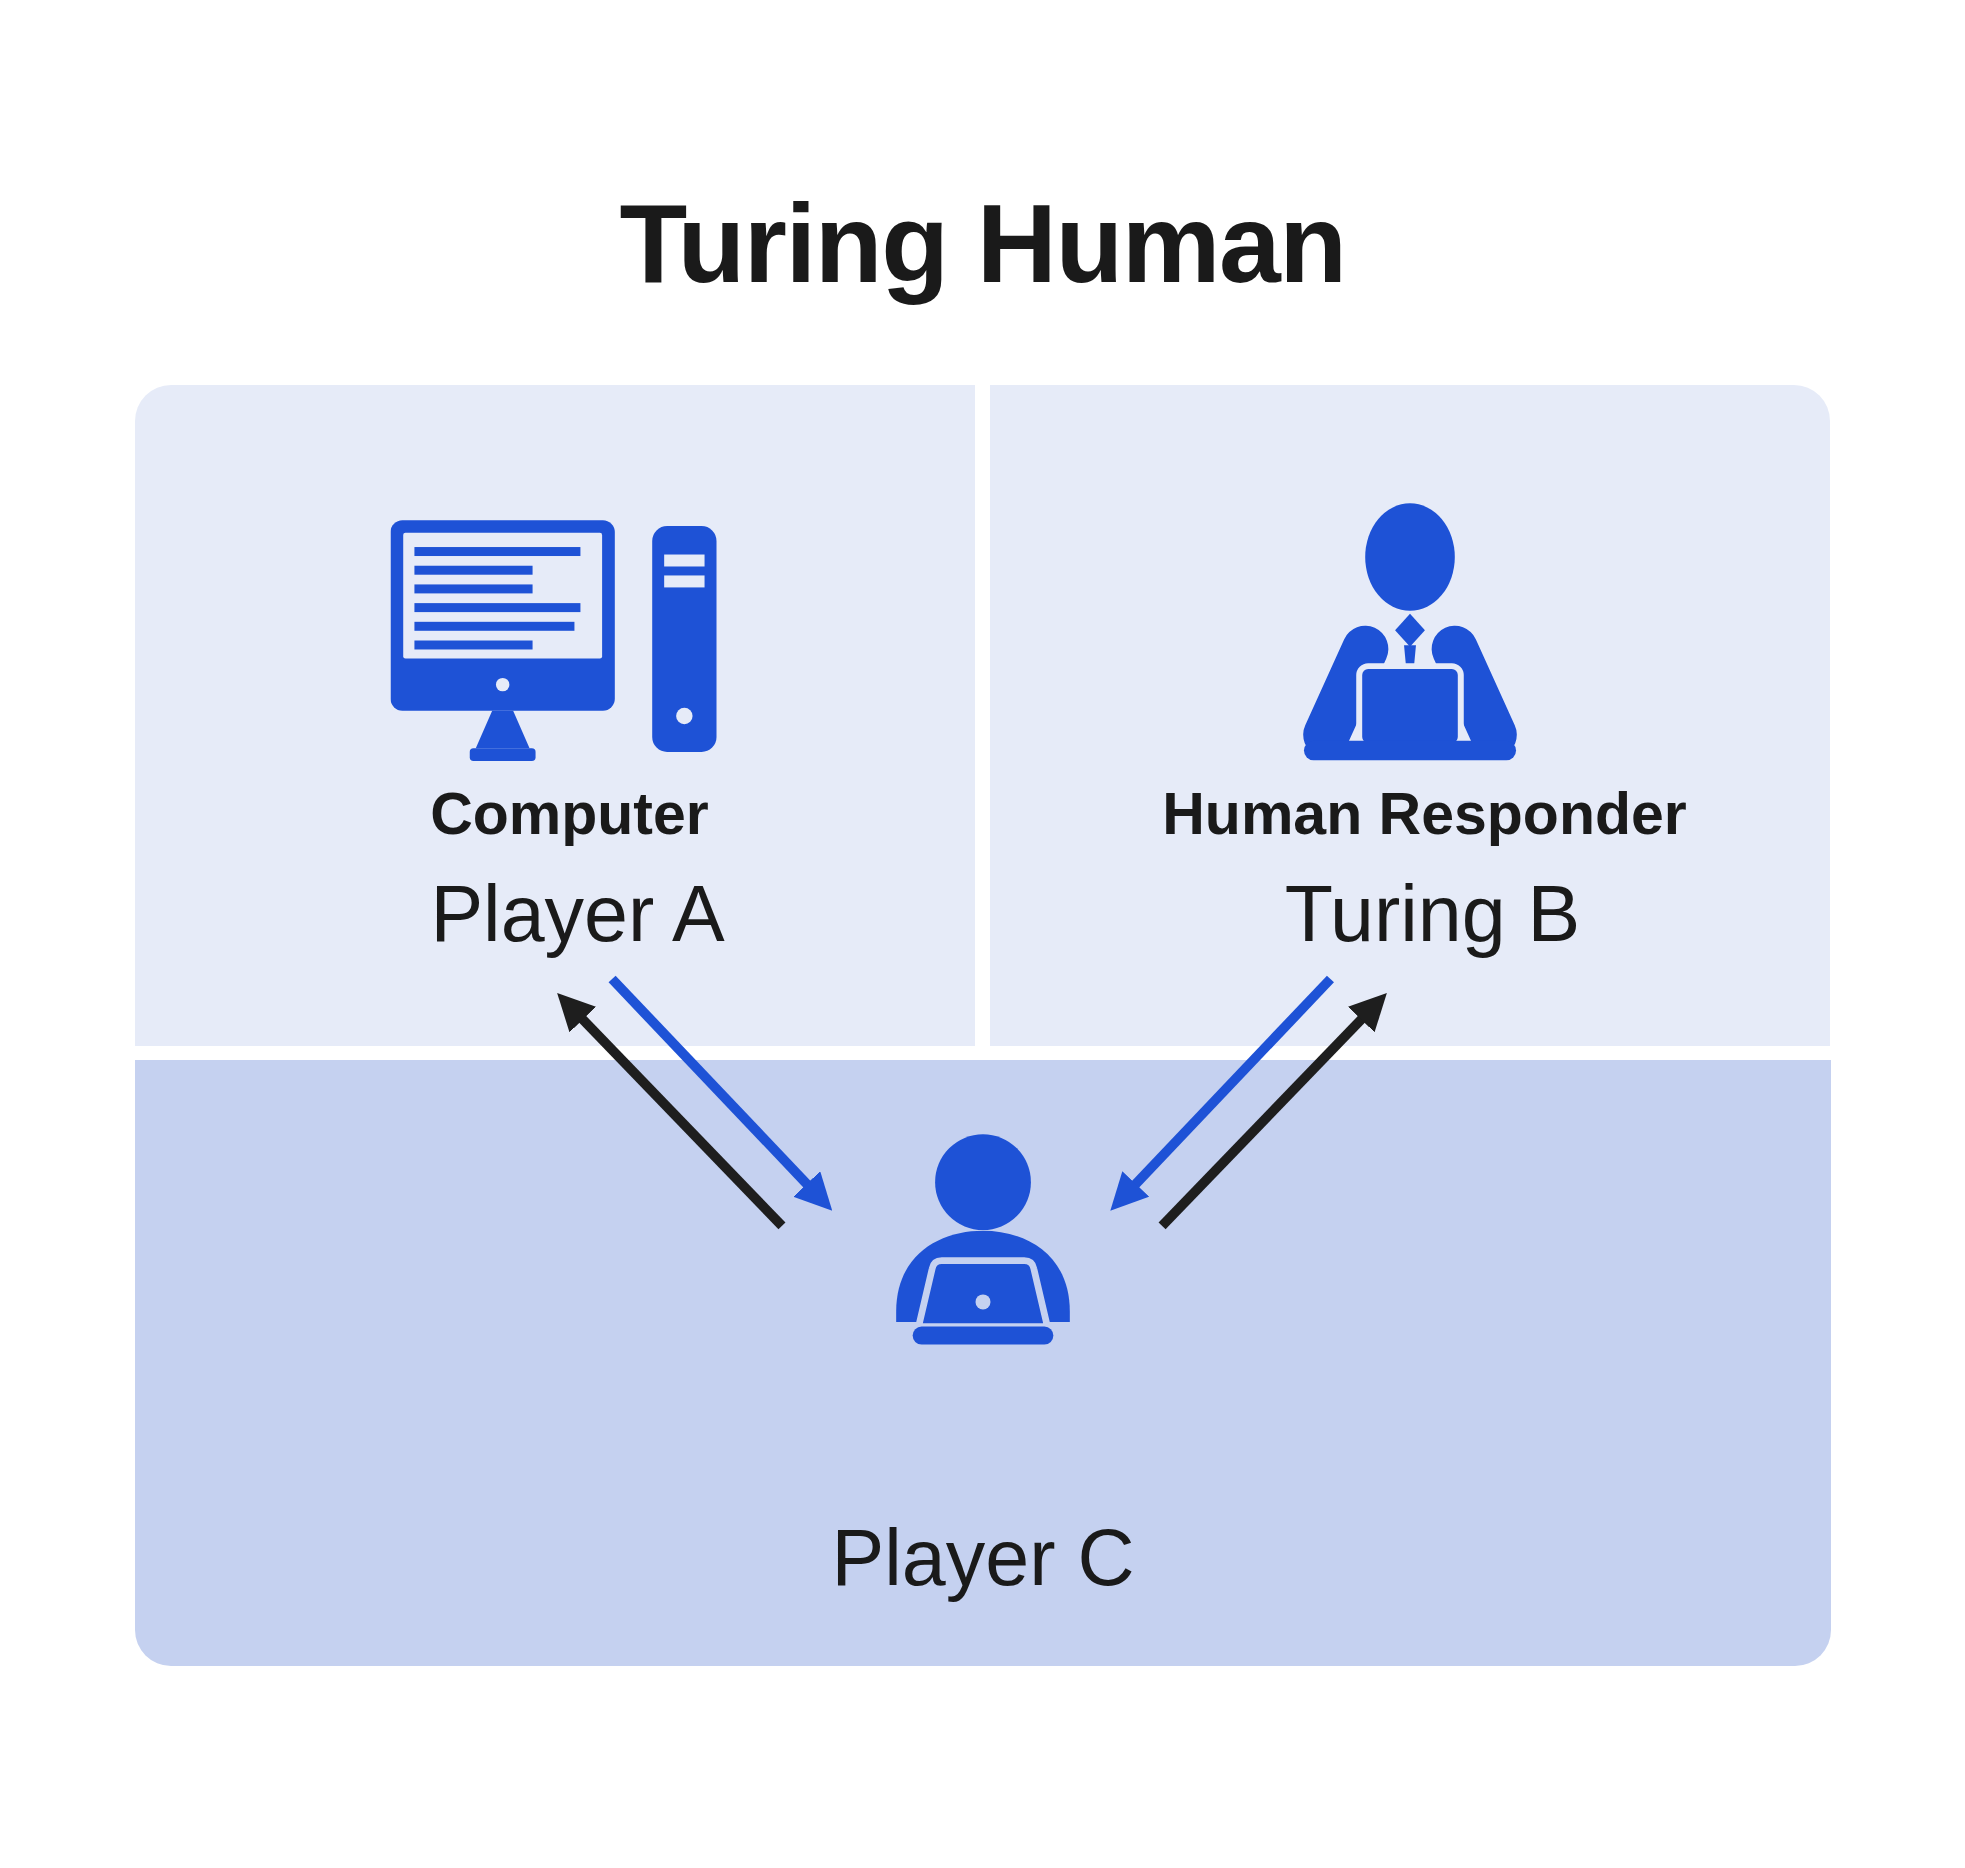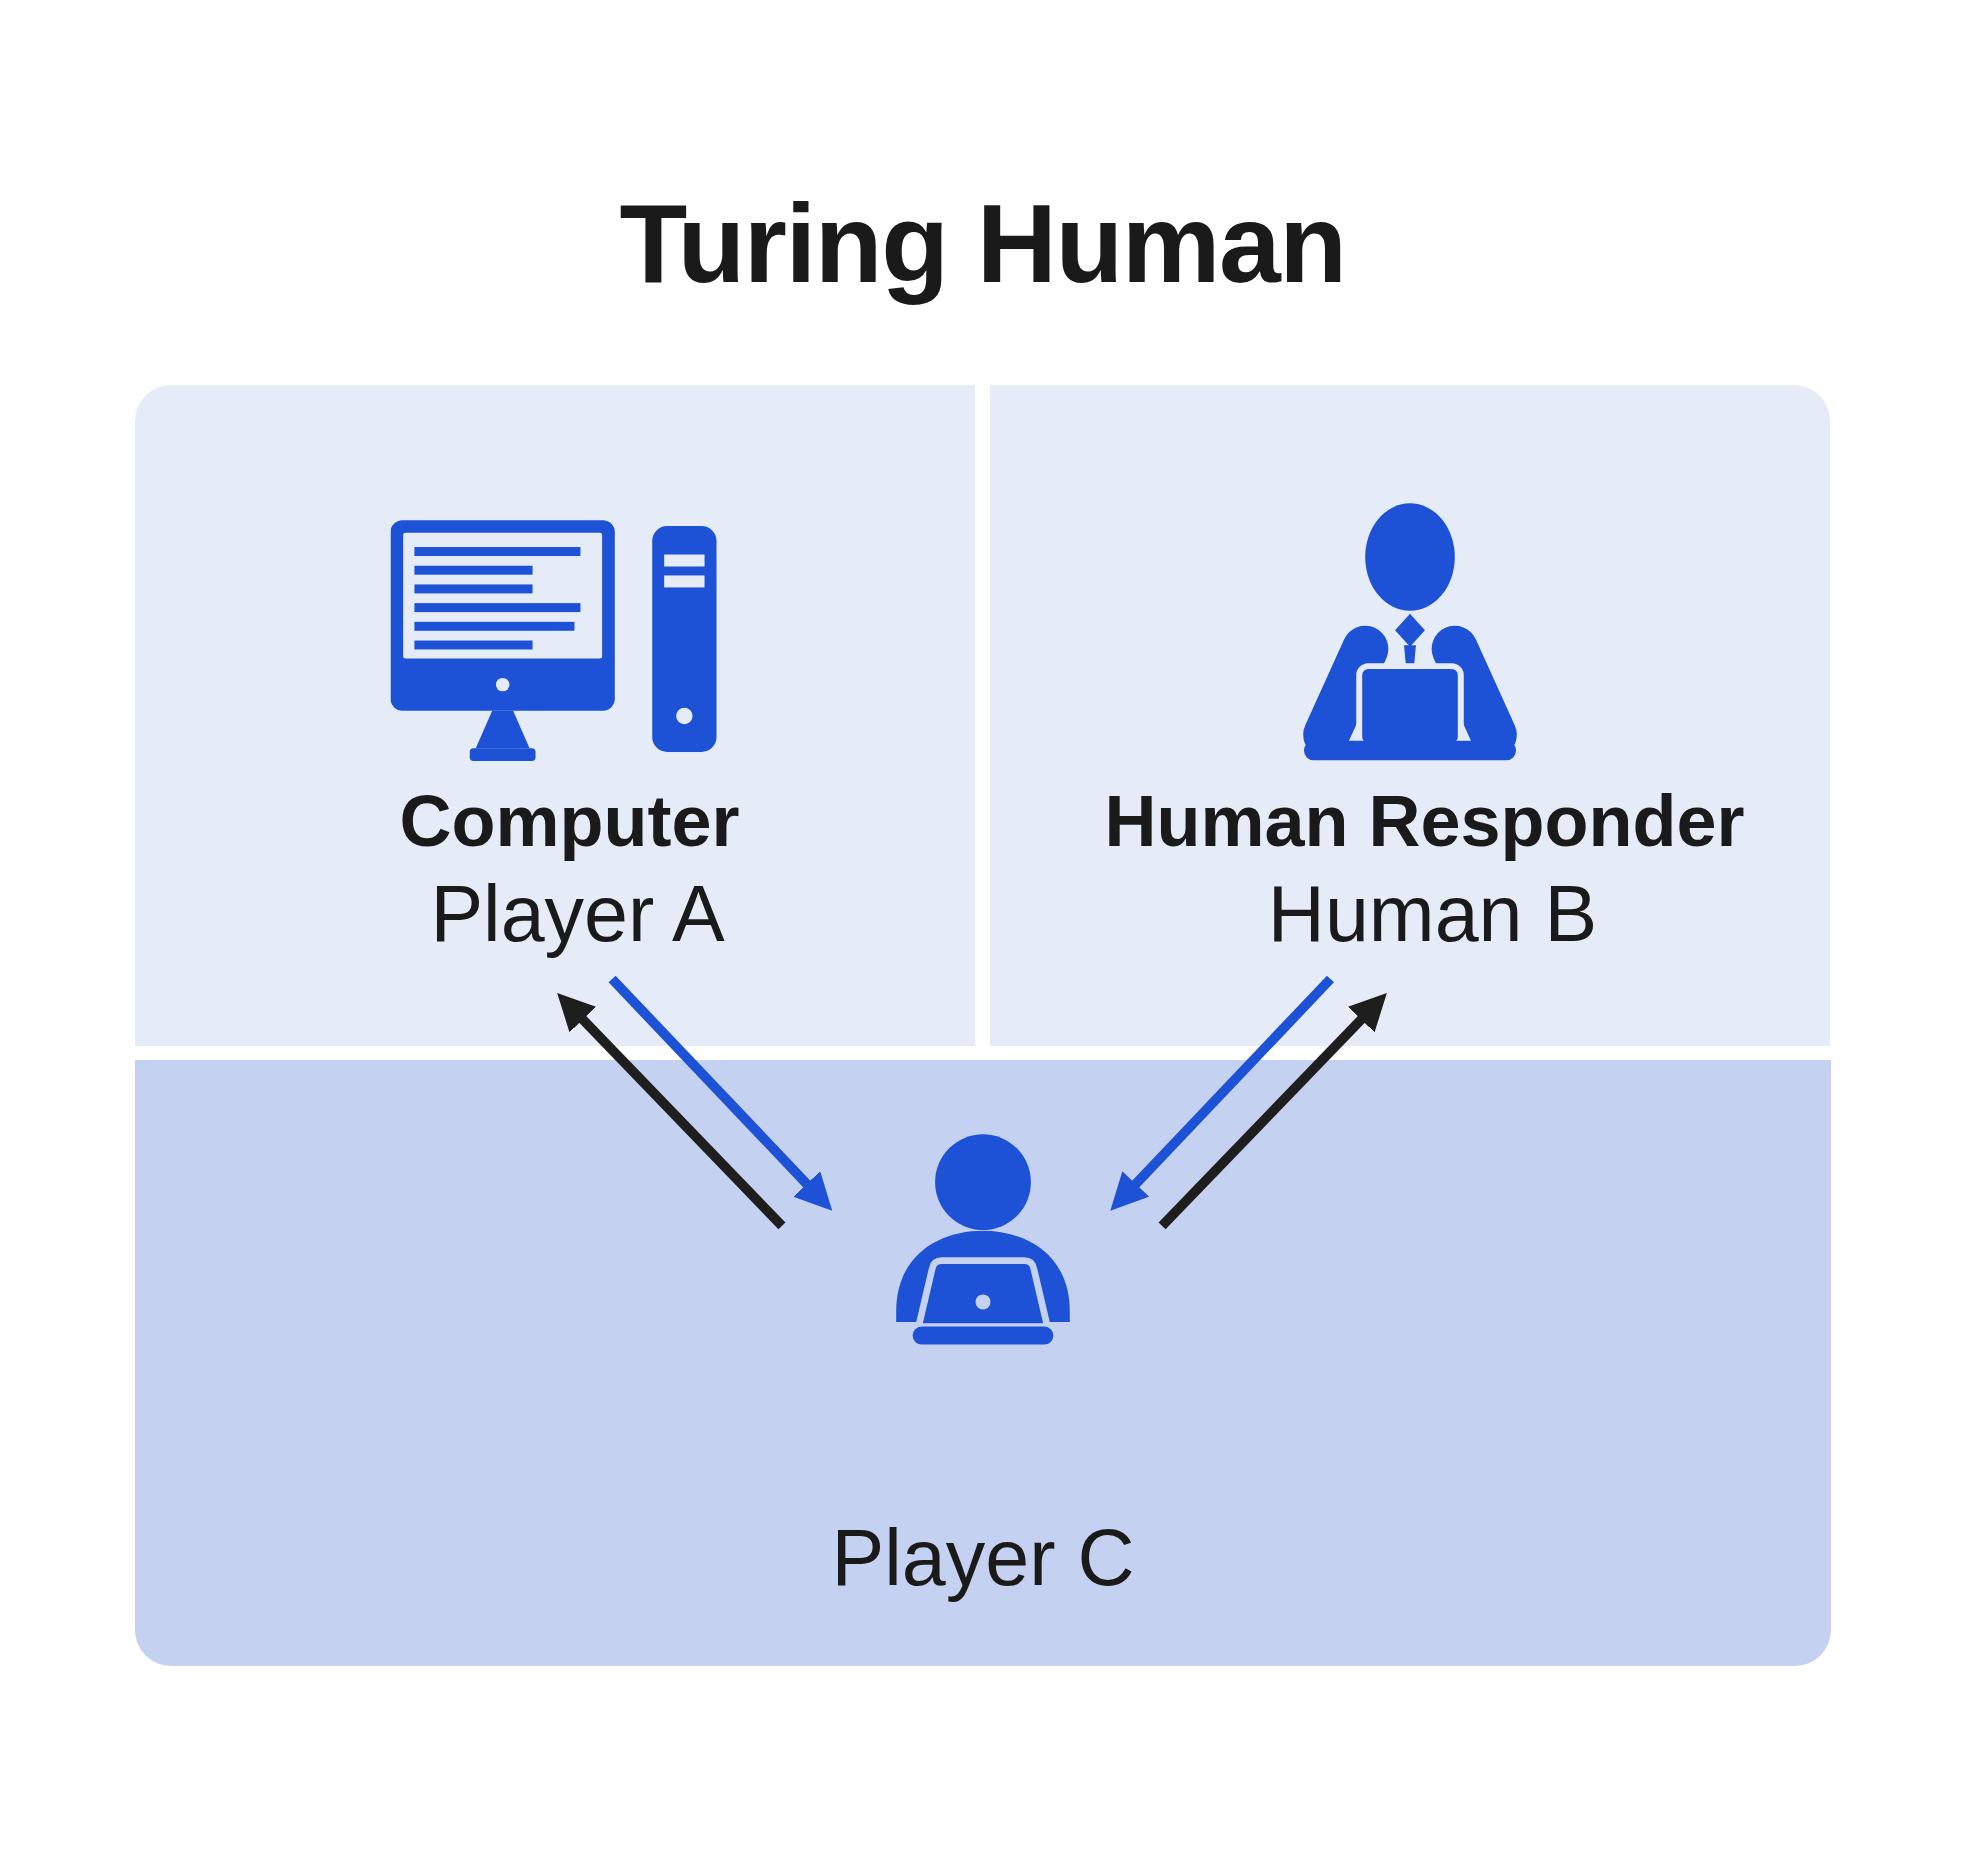--- a/index.html
+++ b/index.html
@@ -48,21 +48,21 @@
     position:absolute;
     left:50%;transform:translateX(-50%);
   }
   .icon-computer{top:135px;width:329px;height:247px;}
   .icon-human{top:118px;width:239px;height:262px;}
   .icon-interrogator{top:66px;width:225px;height:247px;}
   .role,.player{
     position:absolute;left:0;width:100%;
     text-align:center;line-height:1.1;
   }
-  .role{font-weight:700;font-size:72px;padding-left:29px;}
+  .role{font-weight:700;font-size:59px;padding-left:29px;}
   .player{font-weight:400;font-size:79px;}
   .panel-left .role,.panel-right .role{top:397px;}
   .panel-left .player,.panel-right .player{top:486px;padding-left:45px;}
   .panel-bottom .role{top:368px;}
   .panel-bottom .player{top:455px;}
   .arrows{
     position:absolute;top:0;left:0;
     width:1965px;height:1869px;
     pointer-events:none;
   }
@@ -114,21 +114,21 @@
       <ellipse class="fill-blue" cx="160" cy="72" rx="60" ry="72"></ellipse>
 
       <polygon class="fill-blue" points="160,148 180,170 160,192 140,170"></polygon>
       <polygon class="fill-blue" points="152,190 168,190 165,222 155,222"></polygon>
 
       <rect class="fill-blue stroke-light" x="92" y="218" width="136" height="107" rx="12" stroke-width="8"></rect>
 
       <rect class="fill-blue" x="18" y="318" width="284" height="26" rx="13"></rect>
     </svg>
     <div class="role">Human Responder</div>
-    <div class="player">Human B</div>
+    <div class="player">Turing B</div>
   </section>
 
   <section class="panel panel-bottom">
     <svg class="icon icon-interrogator" viewBox="0 0 300 330" xmlns="http://www.w3.org/2000/svg">
 
       <path class="fill-blue" d="M34,262 L34,248 C34,172 92,140 150,140 C208,140 266,172 266,248 L266,262 Z"></path>
 
       <circle class="fill-blue" cx="150" cy="75" r="64"></circle>
 
       <path class="fill-blue stroke-dark" stroke-width="9" stroke-linejoin="round" d="M95,180 L205,180 Q216,180 218,191 L236,268 L64,268 L82,191 Q84,180 95,180 Z"></path>

